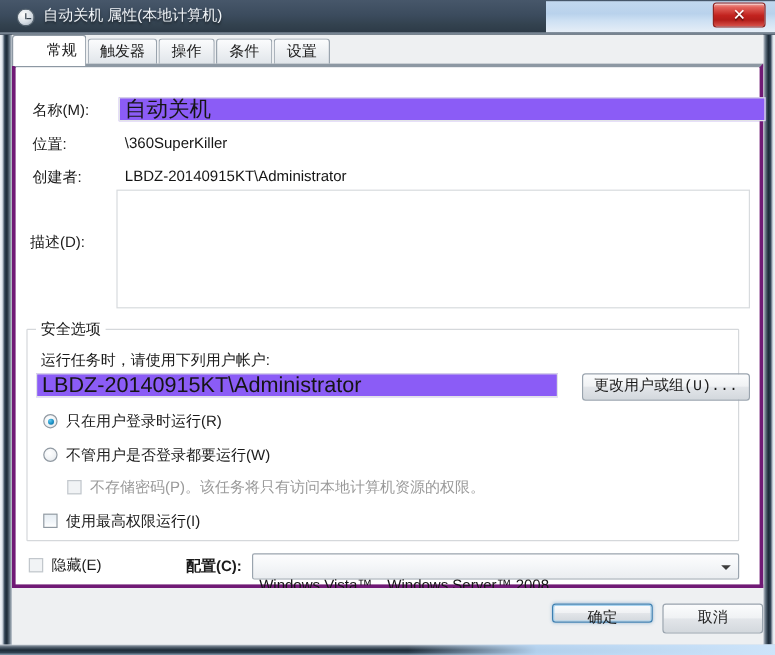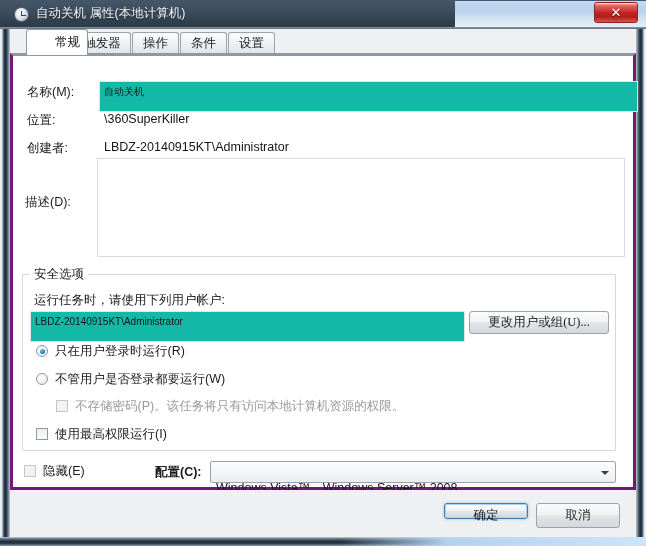--- a/index.html
+++ b/index.html
@@ -115,24 +115,24 @@
   }
   #footer {
     position: absolute; left: 10px; top: 490px; width: 626px; height: 47px;
     background: #eef0f2;
   }
 
   .lbl {
     position: absolute; font-size: 12.5px; color: #1b1b1b; white-space: nowrap;
   }
   .ro-field {
-    position: absolute; height: 31px;
-    background: #14b8a6;
+    position: absolute; height: 20px;
+    background: #8b5cf6;
     border: 1px solid #e2e4e6;
-    font-size: 10px; color: #151515;
+    font-size: 18px; color: #151515;
     padding: 0 4px; line-height: 19px;
     white-space: nowrap; overflow: hidden;
   }
   .plain-value {
     position: absolute; font-size: 12.5px; color: #151515; white-space: nowrap;
   }
   #desc-box {
     position: absolute; left: 97px; top: 158px; width: 528px; height: 99px;
     background: #ffffff;
     border: 1px solid #d8dbde;
@@ -153,22 +153,23 @@
     font-size: 12.5px; color: #1b1b1b;
   }
 
   .btn {
     position: absolute;
     background: linear-gradient(to bottom, #fbfcfd 0%, #f0f2f4 46%, #e2e5e9 52%, #d3d8dd 100%);
     border: 1px solid #9aa4ae;
     border-radius: 3px;
     font-size: 12.5px; color: #1b1b1b;
     text-align: center; cursor: pointer;
-    font-family: Liberation Serif, serif;
+    font-family: Liberation Mono, monospace;
     white-space: nowrap;
+    margin-left: 16px;
   }
   .btn.default {
     border: 1px solid #3c7fb1;
     box-shadow: 0 0 0 1px #a8d4f0 inset, 0 0 3px rgba(60,127,177,0.45);
   }
 
   
   .radio-row, .check-row {
     position: absolute; font-size: 12.5px; color: #1b1b1b;
     white-space: nowrap; cursor: pointer;
@@ -229,21 +230,21 @@
     <div id="titlebar-highlight"></div>
     <div id="titlebar-bottomline"></div>
     <div id="title-icon"></div>
     <div id="title-text">自动关机 属性(本地计算机)</div>
     <div id="close-button">
       <div id="close-glyph">✕</div>
     </div>
   </div>
 
   <div id="tabstrip">
-    <div class="tab active" style="left:16px;width:62px;padding-left:21px;">常规</div>
+    <div class="tab active" style="left:0px;width:62px;padding-left:21px;">常规</div>
     <div class="tab" style="left:63px;width:58px;">触发器</div>
     <div class="tab" style="left:122px;width:47px;">操作</div>
     <div class="tab" style="left:170px;width:47px;">条件</div>
     <div class="tab" style="left:218px;width:47px;">设置</div>
   </div>
 
   <div id="content">
 
     <div class="lbl" style="left:14px;top:28px;">名称(M):</div>
     <div class="ro-field" style="left:86px;top:25px;width:539px;">自动关机</div>

